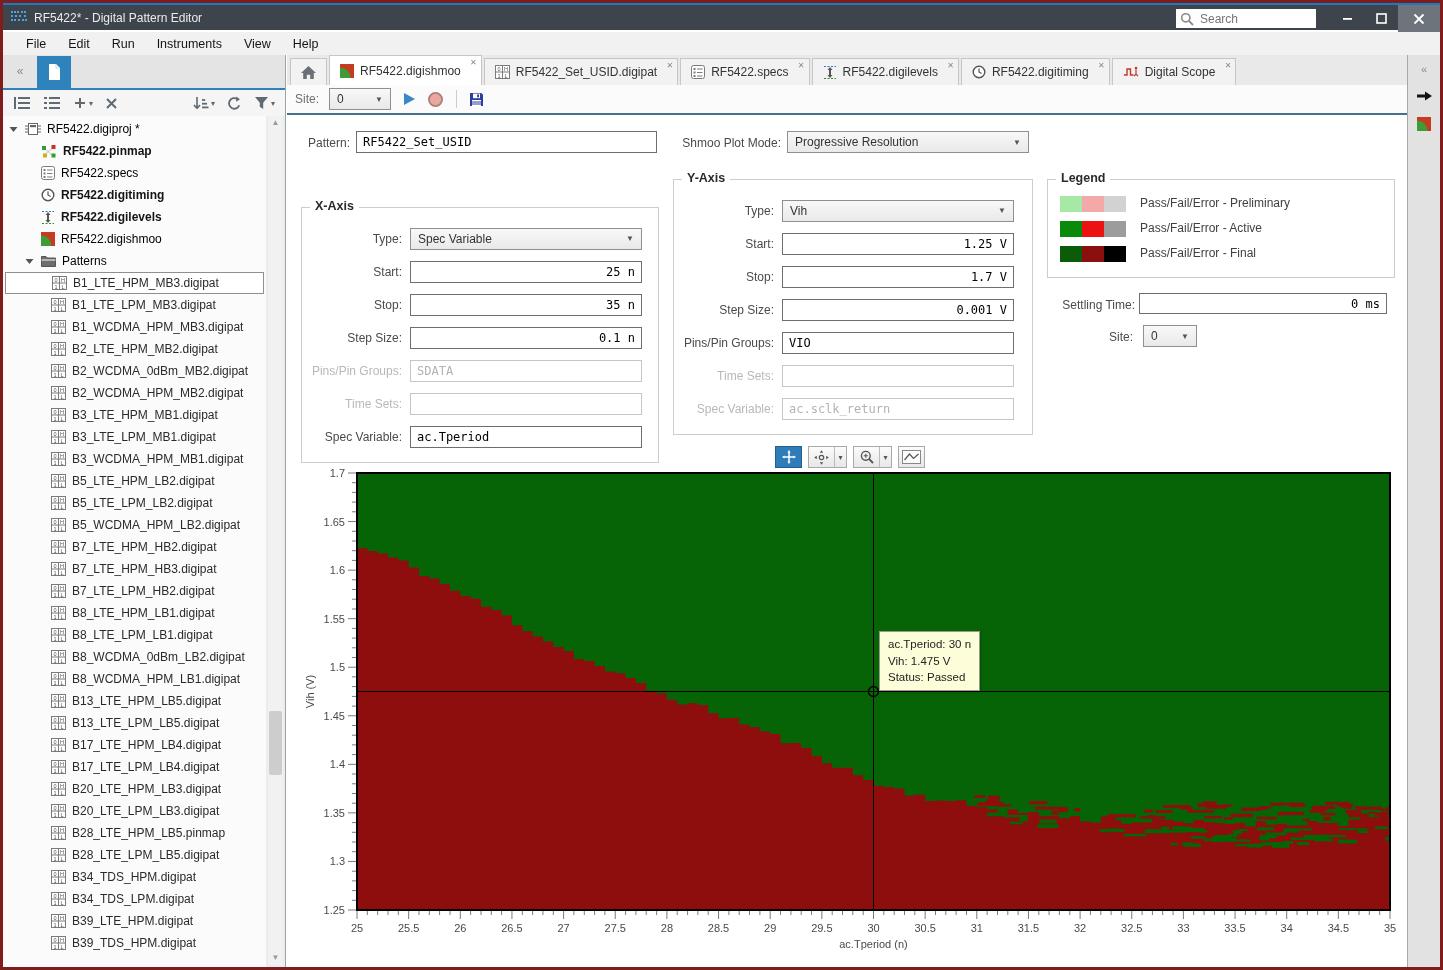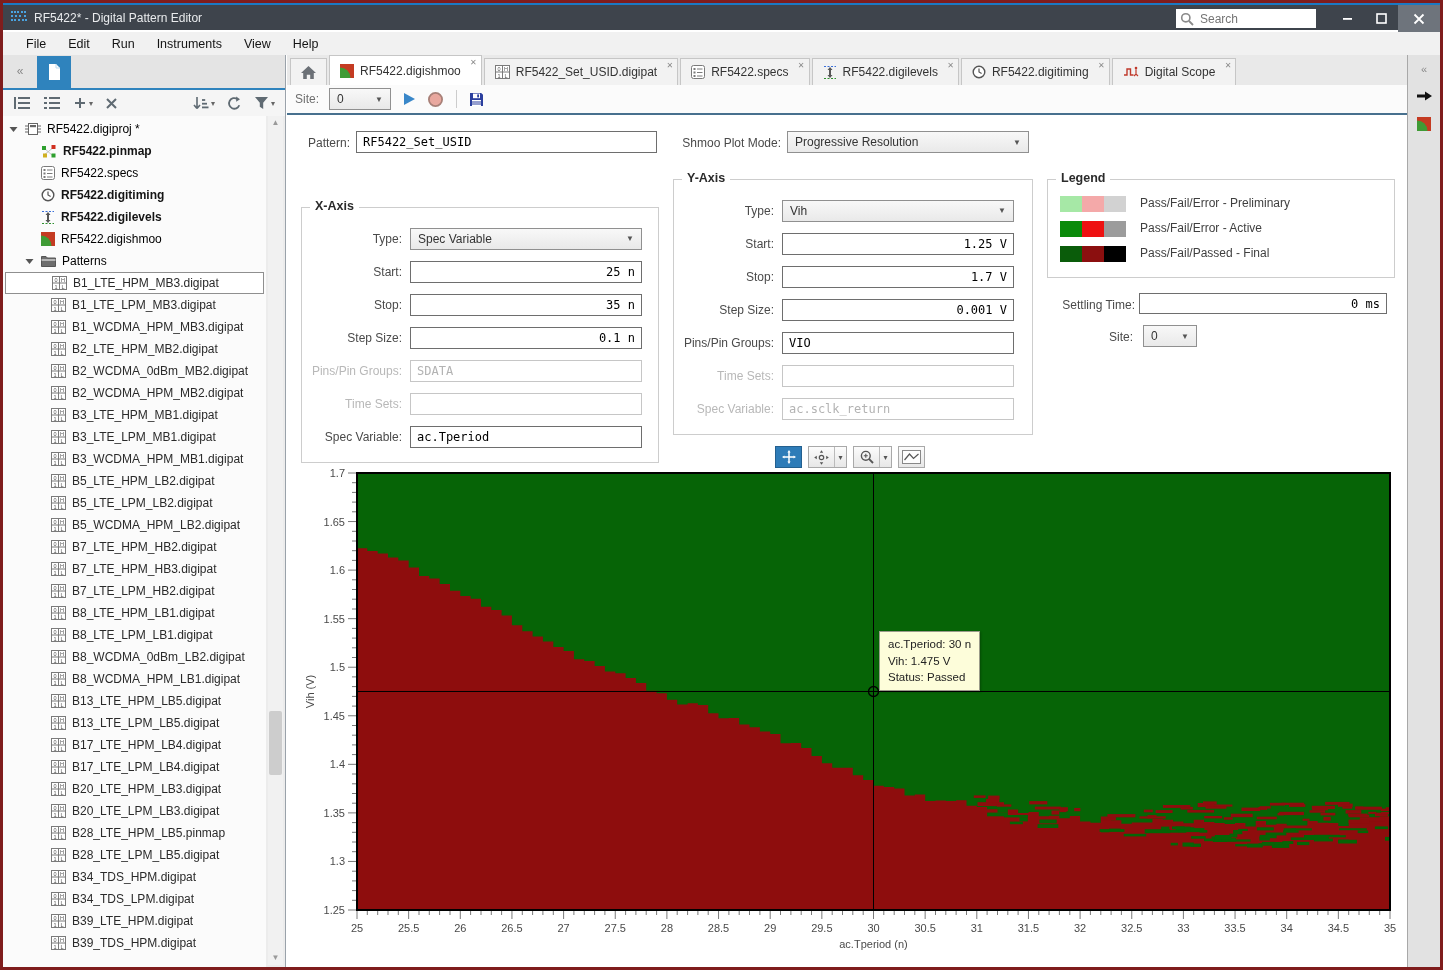--- a/index.html
+++ b/index.html
@@ -986,21 +986,21 @@
             <div class="lrow">
               <span class="swatch" style="background: rgb(10, 138, 10);"></span>
               <span class="swatch" style="background: rgb(238, 17, 17);"></span>
               <span class="swatch" style="background: rgb(156, 156, 156);"></span>
               <span class="llabel">Pass/Fail/Error - Active</span>
             </div>
             <div class="lrow">
               <span class="swatch" style="background: rgb(10, 92, 10);"></span>
               <span class="swatch" style="background: rgb(139, 15, 15);"></span>
               <span class="swatch" style="background: rgb(0, 0, 0);"></span>
-              <span class="llabel">Pass/Fail/Passed - Final</span>
+              <span class="llabel">Pass/Fail/Error - Final</span>
             </div>
           </div>
       </div>
 
       <span class="plabel" id="settling-label">Settling Time:</span>
       <input class="tinput right" id="settling-input" value="0 ms" style="">
       <span class="plabel" id="site-label2">Site:</span>
       <div class="dropdown" id="site-dd2">
         <span class="ddval">0</span>
         <span class="ddcaret">▼</span>

